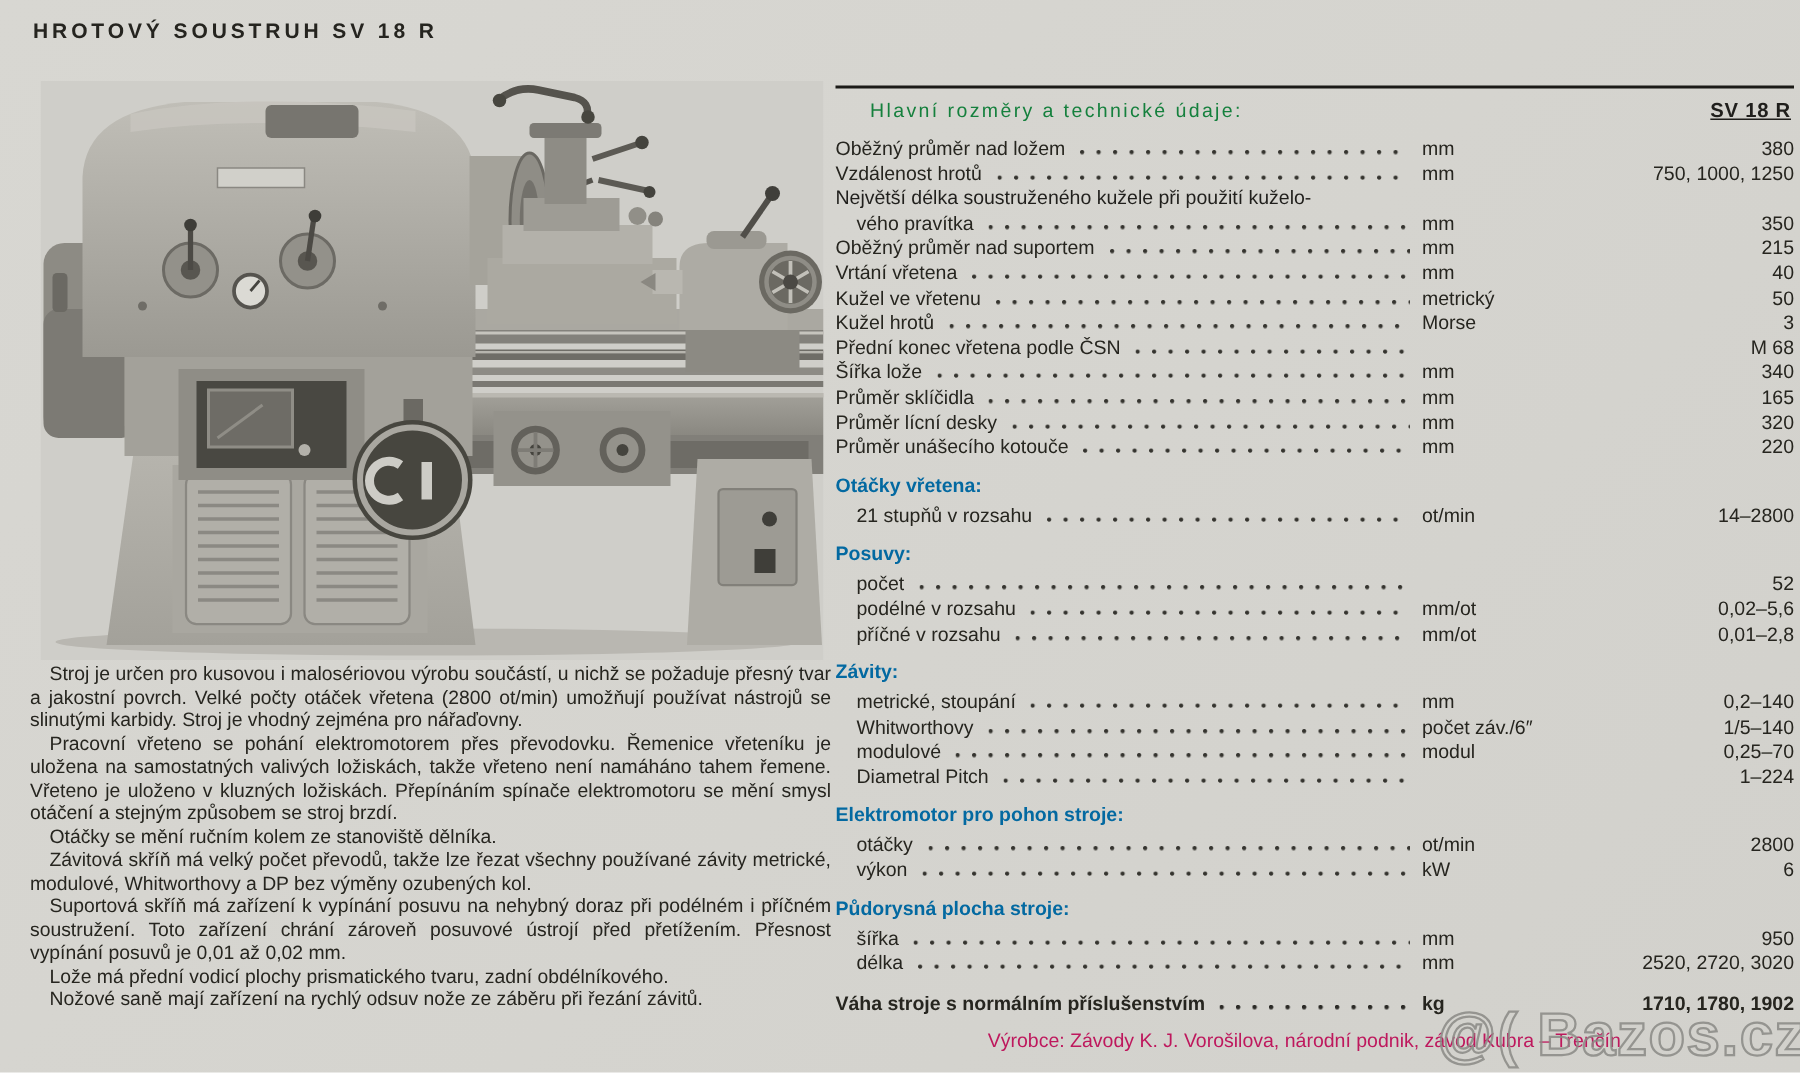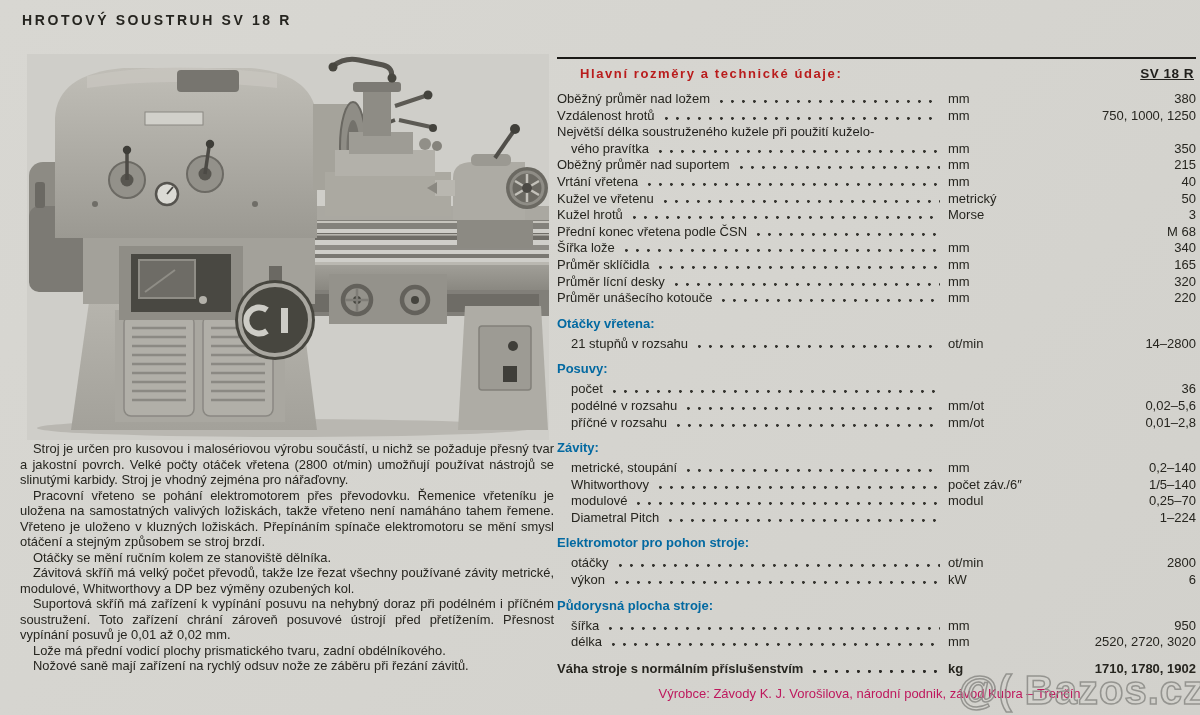--- a/index.html
+++ b/index.html
@@ -38,22 +38,22 @@
     position:absolute;left:557px;top:0;width:639px;
   }
   .specs-rule{
     margin-top:57px;border-top:2px solid #1b1a17;height:0;
   }
   .specs-header{
     display:flex;justify-content:space-between;align-items:baseline;
     margin-top:7px;
   }
   .specs-header h2{
-    margin:0;font-size:13px;font-weight:bold;letter-spacing:1.6px;
-    white-space:nowrap;color:#b91c1c;padding-left:23px;
+    margin:0;font-size:13px;font-weight:normal;letter-spacing:1.6px;
+    white-space:nowrap;color:#15803d;padding-left:23px;
   }
   .specs-header .model{
     font-size:13.5px;font-weight:bold;letter-spacing:.5px;white-space:nowrap;
     padding-right:2px;
     text-decoration:underline;
   }
   .specs-body{margin-top:10px;}
   .spec-row{
     display:flex;align-items:baseline;
     font-size:13px;line-height:16.6px;color:#26251f;
@@ -355,21 +355,21 @@
           <span class="label">21 stupňů v rozsahu</span>
           <span class="leader"></span>
           <span class="unit">ot/min</span>
           <span class="value">14–2800</span>
         </div>
         <div class="section-heading">Posuvy:</div>
         <div class="spec-row indent">
           <span class="label">počet</span>
           <span class="leader"></span>
           <span class="unit"></span>
-          <span class="value">36</span>
+          <span class="value">52</span>
         </div>
         <div class="spec-row indent">
           <span class="label">podélné v rozsahu</span>
           <span class="leader"></span>
           <span class="unit">mm/ot</span>
           <span class="value">0,02–5,6</span>
         </div>
         <div class="spec-row indent">
           <span class="label">příčné v rozsahu</span>
           <span class="leader"></span>

